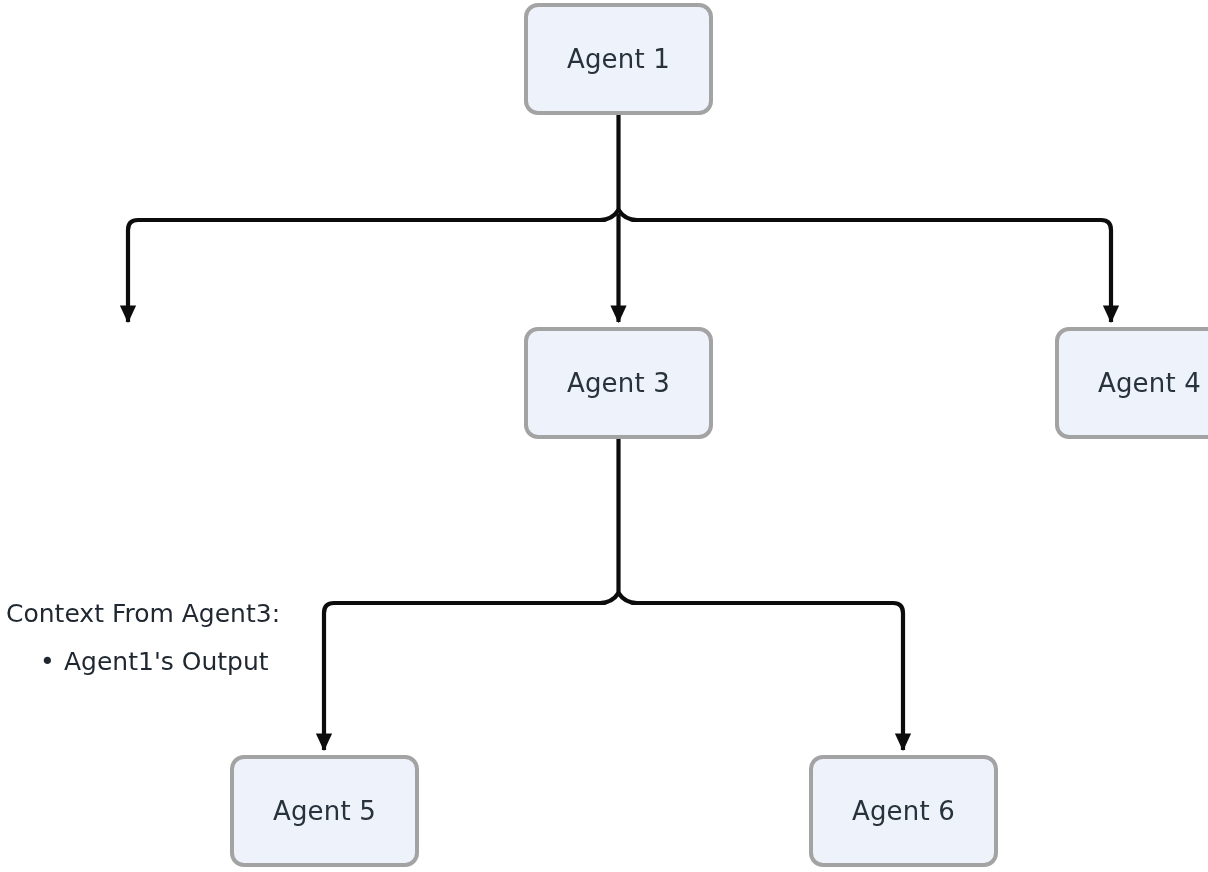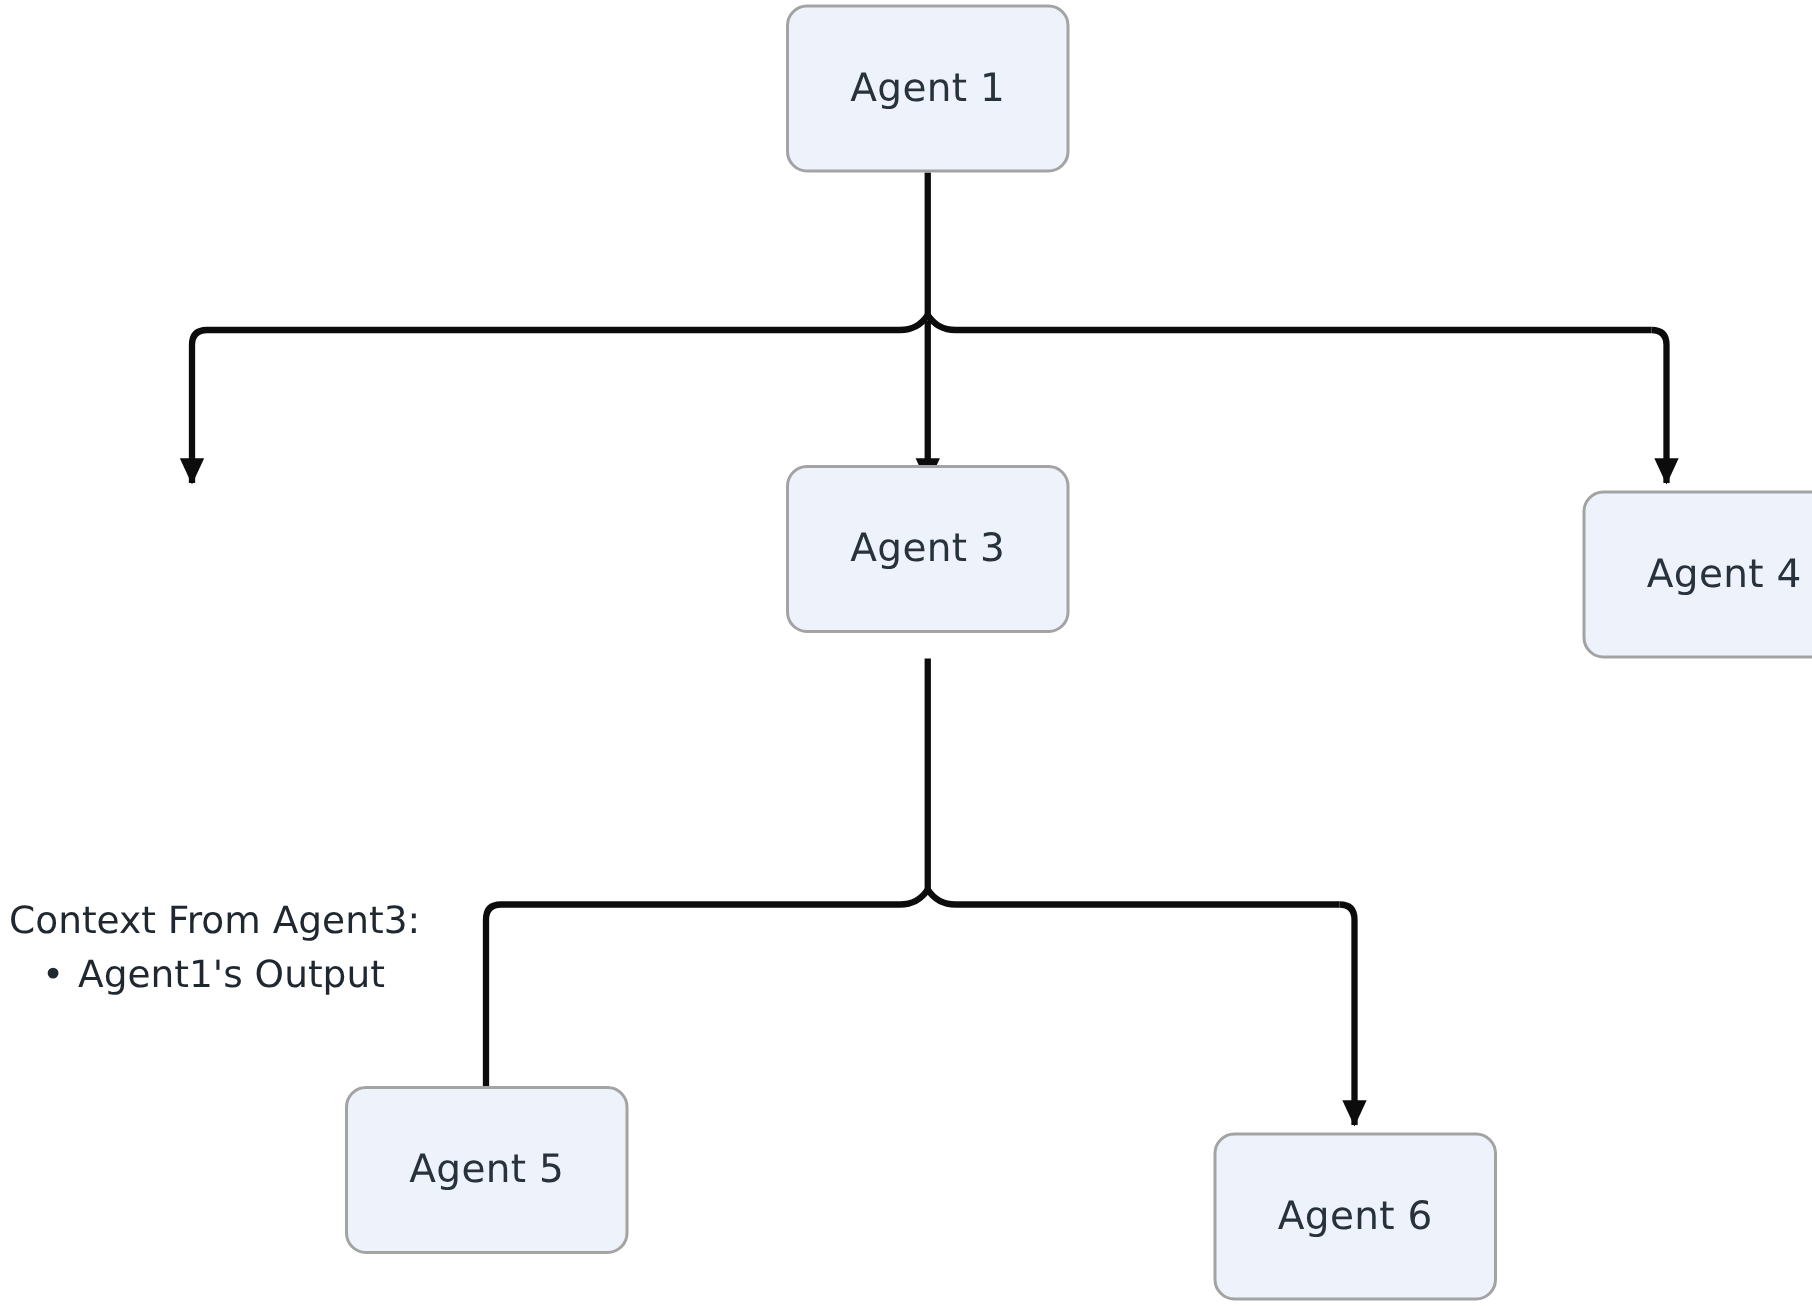--- a/index.html
+++ b/index.html
@@ -28,21 +28,21 @@
     left: 0;
     top: 0;
     width: 1208px;
     height: 872px;
   }
 
   .node {
     position: absolute;
     box-sizing: border-box;
     background: #eef2fa;
-    border: 2px solid #a3a3a3;
+    border: 4px solid #a3a3a3;
     border-radius: 14px;
     display: flex;
     align-items: center;
     justify-content: center;
   }
   .node-label {
     font-size: 26px;
     color: #27323d;
     letter-spacing: 0.2px;
     line-height: 1;
@@ -56,21 +56,21 @@
     width: 300px;
     color: #1f2730;
   }
   #context-note .note-title {
     font-size: 25px;
     line-height: 32px;
     white-space: nowrap;
   }
   #context-note .note-list {
     list-style: none;
-    margin: 0;
+    margin: 12px;
     padding: 0;
   }
   #context-note .note-item {
     font-size: 25px;
     line-height: 40px;
     padding-left: 46px;
     position: relative;
     white-space: nowrap;
   }
   #context-note .note-item::before {
@@ -114,29 +114,29 @@
 
       <path marker-end="url(#arrowhead)" d="M 893 603 Q 903 603 903 613 L 903 750"></path>
     </g>
   </svg>
 
   <div class="node" style="left:524px; top:3px; width:189px; height:112px;">
     <span class="node-label">Agent 1</span>
   </div>
 
 
-  <div class="node" style="left:524px; top:310px; width:189px; height:112px;align-items:center;">
+  <div class="node" style="left:524px; top:327px; width:189px; height:112px;align-items:center;">
     <span class="node-label">Agent 3</span>
   </div>
 
   <div class="node" style="left:1055px; top:327px; width:189px; height:112px;">
     <span class="node-label">Agent 4</span>
   </div>
 
-  <div class="node" style="left:230px; top:724px; width:189px; height:112px;">
+  <div class="node" style="left:230px; top:755px; width:189px; height:112px;">
     <span class="node-label">Agent 5</span>
   </div>
 
   <div class="node" style="left:809px; top:755px; width:189px; height:112px;text-align:right;">
     <span class="node-label">Agent 6</span>
   </div>
 
   <div id="context-note">
     <div class="note-title">Context From Agent3:</div>
     <ul class="note-list">

